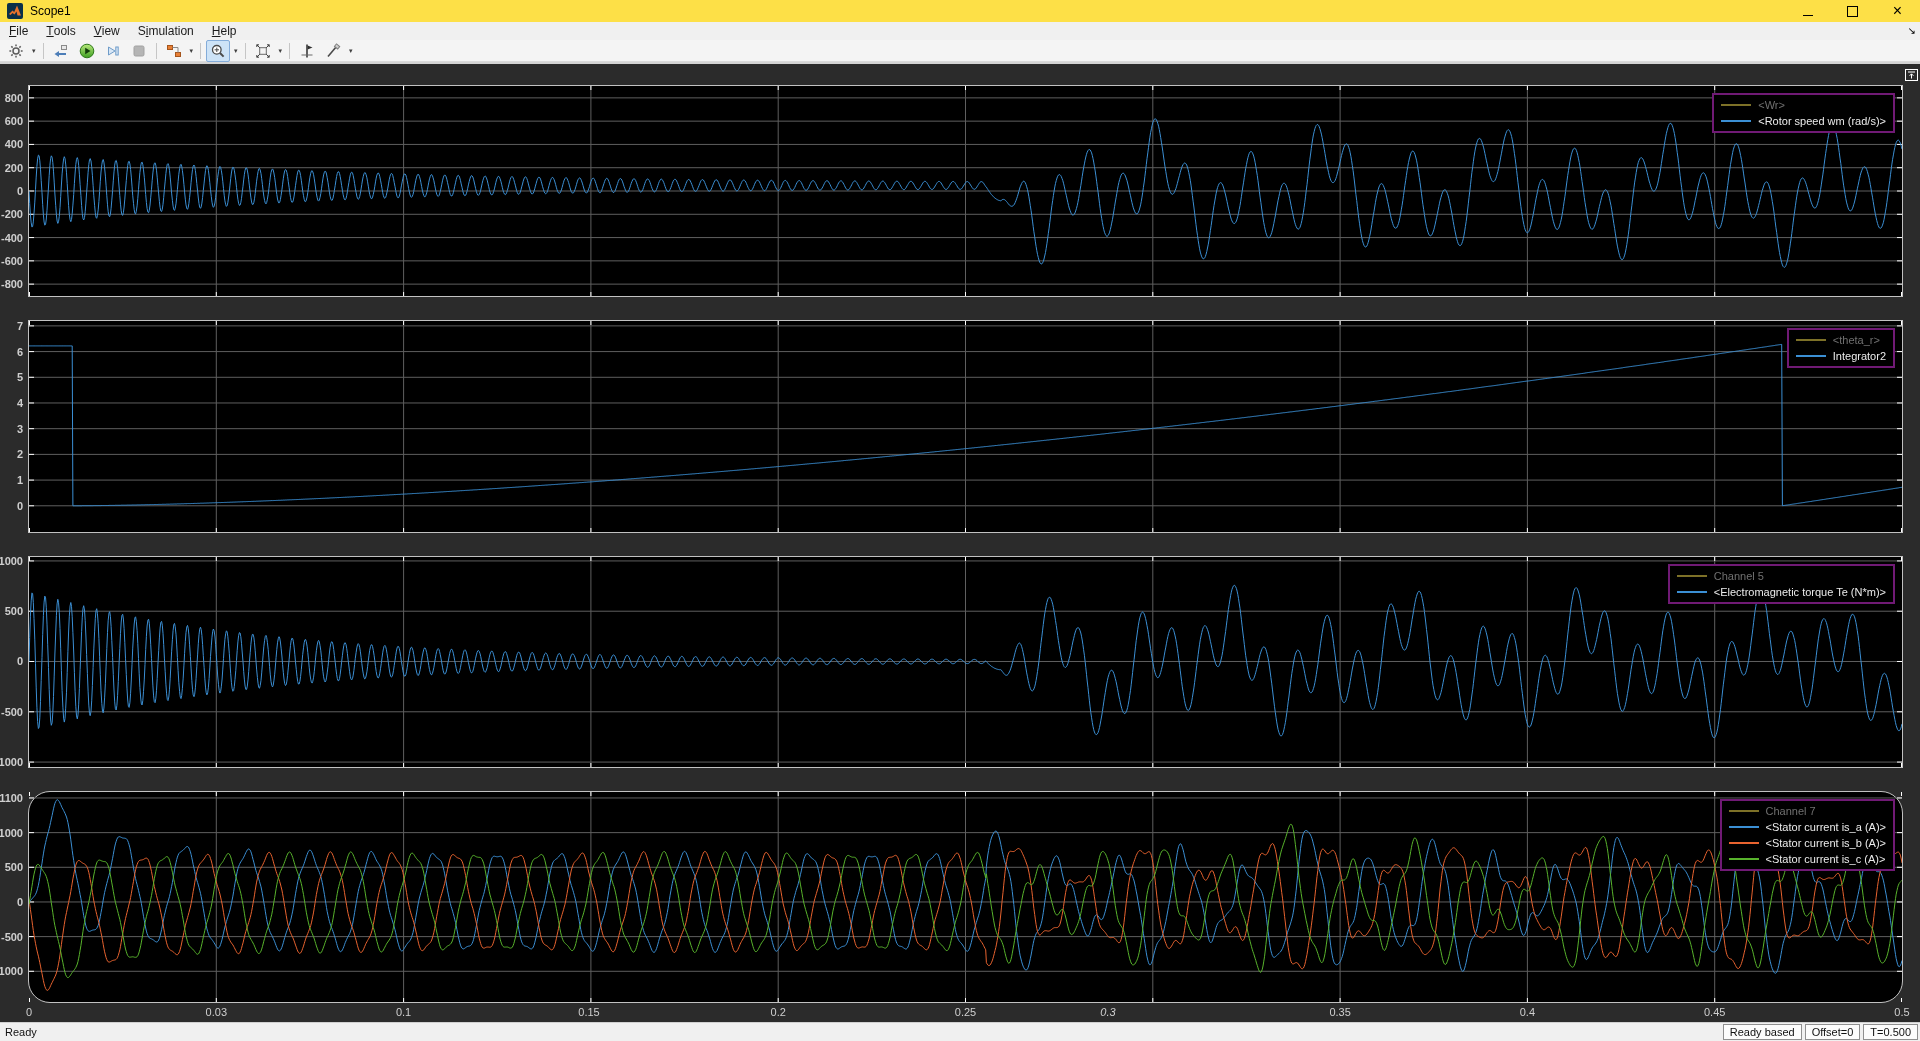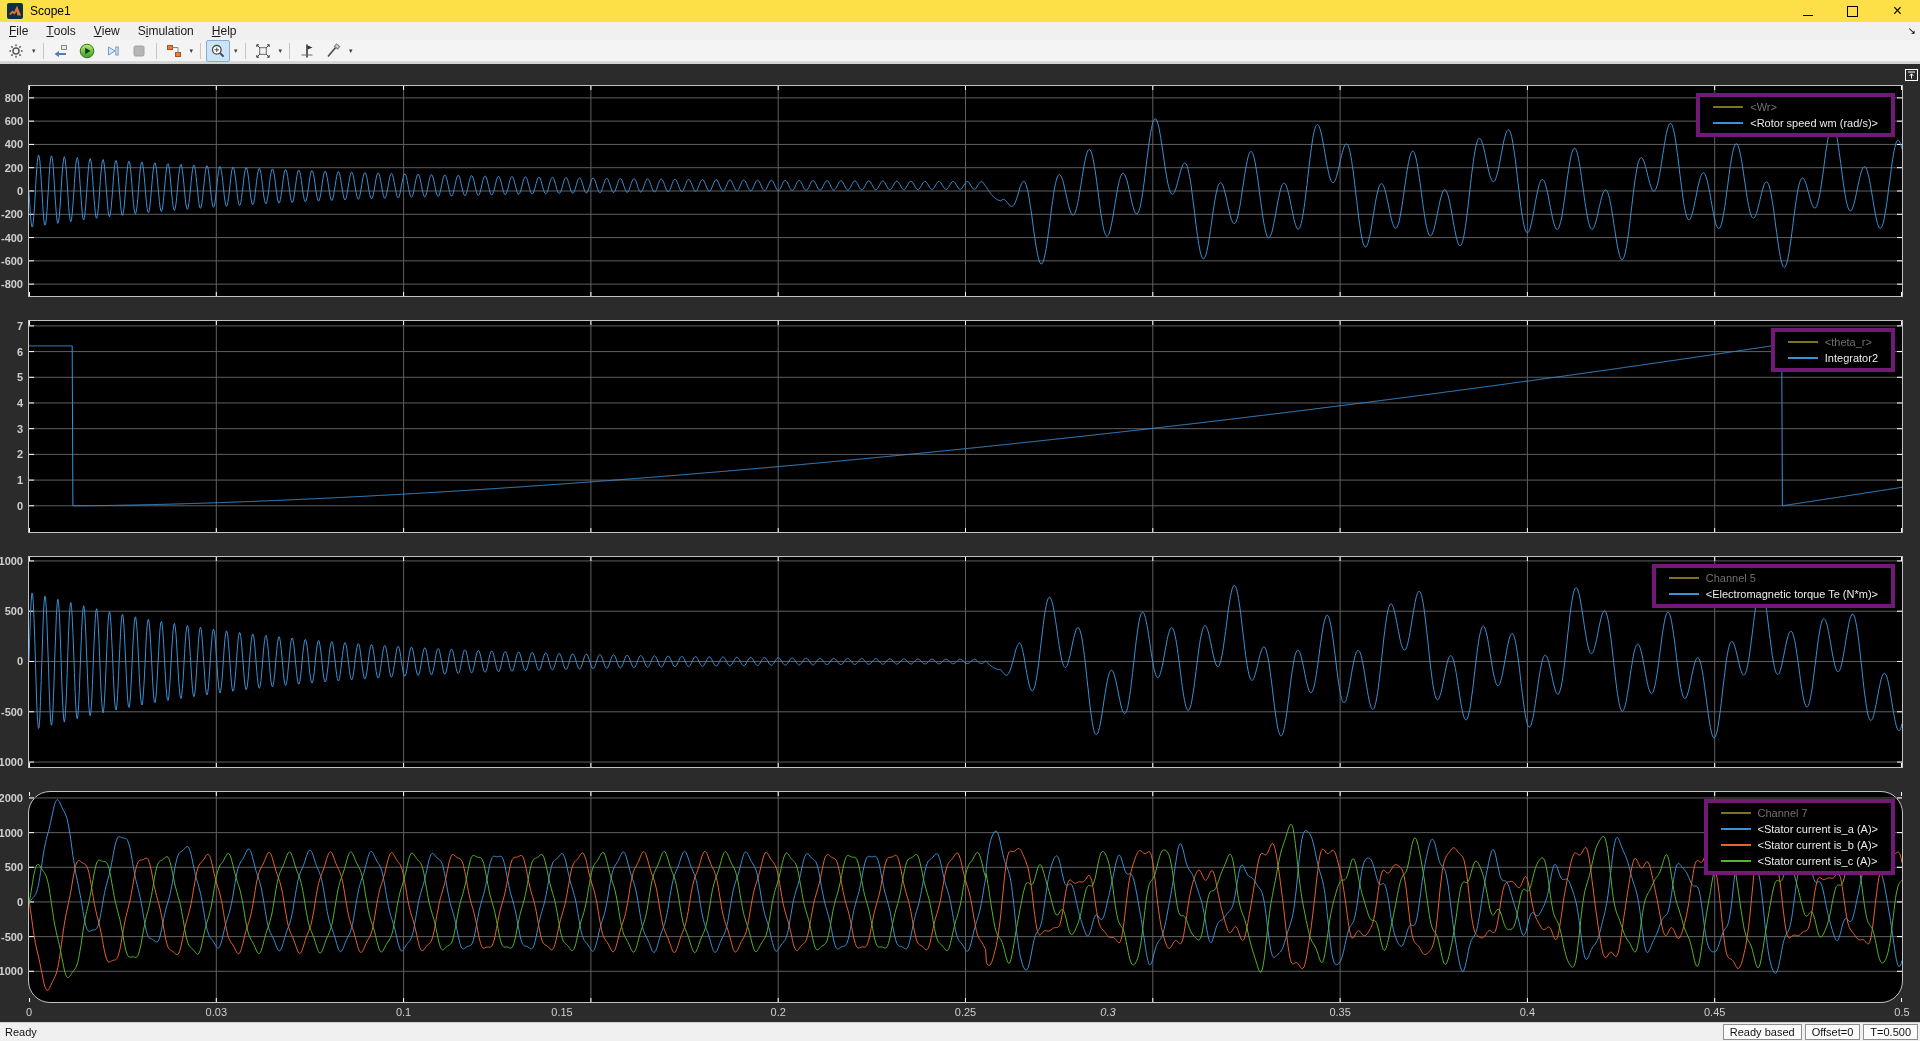--- a/index.html
+++ b/index.html
@@ -26,22 +26,22 @@
   .tb-btn.active{background:#cde3f7;border-color:#84acd9;}
   .tb-btn.disabled{opacity:.85;}
   .tb-drop{font-size:7px;color:#3f3f3f;padding:0 3px;cursor:default;}
   .tb-sep{width:1px;height:16px;background:#c6c6c6;margin:0 4px;}
   .canvas{position:absolute;top:62px;left:0;width:1920px;height:960px;background:#2b2b2b;
           border-top:2px solid #d4d4d4;box-sizing:border-box;}
   .plot{position:absolute;border:1px solid #c2c2c2;background:#000;box-sizing:border-box;}
   .plot svg{display:block;}
   .ylab{position:absolute;font-size:11px;color:#cfcfcf;white-space:nowrap;transform:translate(-100%,-50%);font-weight:bold;}
   .xlab{position:absolute;font-size:11px;color:#cfcfcf;white-space:nowrap;transform:translateX(-50%);}
-  .legend{position:absolute;top:7px;right:7px;background:#000;border:4px solid #701a75;
-          padding:3px 13px;display:flex;flex-direction:column;gap:2px;}
+  .legend{position:absolute;top:7px;right:7px;background:#000;border:2px solid #701a75;
+          padding:3px 7px;display:flex;flex-direction:column;gap:2px;}
   .lg-row{display:flex;align-items:center;gap:7px;height:14px;}
   .lg-swatch{width:30px;height:2px;flex:0 0 auto;}
   .lg-label{font-size:11px;white-space:nowrap;}
   .dock{position:absolute;top:3px;right:2px;display:flex;cursor:default;}
   .statusbar{position:absolute;top:1022px;left:0;width:1920px;height:19px;background:#f0f0f0;
              border-top:1px solid #d0d0d0;box-sizing:border-box;display:flex;align-items:center;font-size:11px;}
   .status-left{margin-left:5px;color:#111;}
   .status-panels{margin-left:auto;display:flex;gap:3px;margin-right:2px;}
   .panel{background:#fcfcfc;border:1px solid #8f8f8f;padding:0 6px;height:14px;line-height:14px;color:#111;}
 </style>
@@ -503,30 +503,30 @@
           <div class="lg-row">
             <div class="lg-swatch" style="background: rgb(232, 99, 47);"></div>
             <span class="lg-label" style="color: rgb(235, 235, 235);">&lt;Stator current is_b (A)&gt;</span>
           </div>
           <div class="lg-row">
             <div class="lg-swatch" style="background: rgb(88, 179, 44);"></div>
             <span class="lg-label" style="color: rgb(235, 235, 235);">&lt;Stator current is_c (A)&gt;</span>
           </div>
         </div>
       </div>
-      <span class="ylab" style="left: 23px; top: 733.962px;">2000</span>
+      <span class="ylab" style="left: 23px; top: 733.962px;">1100</span>
       <span class="ylab" style="left: 23px; top: 768.627px;">1000</span>
       <span class="ylab" style="left: 23px; top: 803.292px;">500</span>
       <span class="ylab" style="left: 23px; top: 837.957px;">0</span>
       <span class="ylab" style="left: 23px; top: 872.622px;">-500</span>
       <span class="ylab" style="left: 23px; top: 907.287px;">-1000</span>
       <span class="xlab" style="left: 29px; top: 942px;">0</span>
       <span class="xlab" style="left: 216.3px; top: 942px;">0.03</span>
       <span class="xlab" style="left: 403.6px; top: 942px;">0.1</span>
-      <span class="xlab" style="left: 562px; top: 942px;">0.15</span>
+      <span class="xlab" style="left: 589px; top: 942px;">0.15</span>
       <span class="xlab" style="left: 778.2px; top: 942px;">0.2</span>
       <span class="xlab" style="left: 965.5px; top: 942px;">0.25</span>
       <span class="xlab" style="left: 1108px; top: 942px; font-style: italic;">0.3</span>
       <span class="xlab" style="left: 1340.1px; top: 942px;">0.35</span>
       <span class="xlab" style="left: 1527.4px; top: 942px;">0.4</span>
       <span class="xlab" style="left: 1714.7px; top: 942px;">0.45</span>
       <span class="xlab" style="left: 1902px; top: 942px;">0.5</span>
     </div>
 
   <div class="statusbar">

